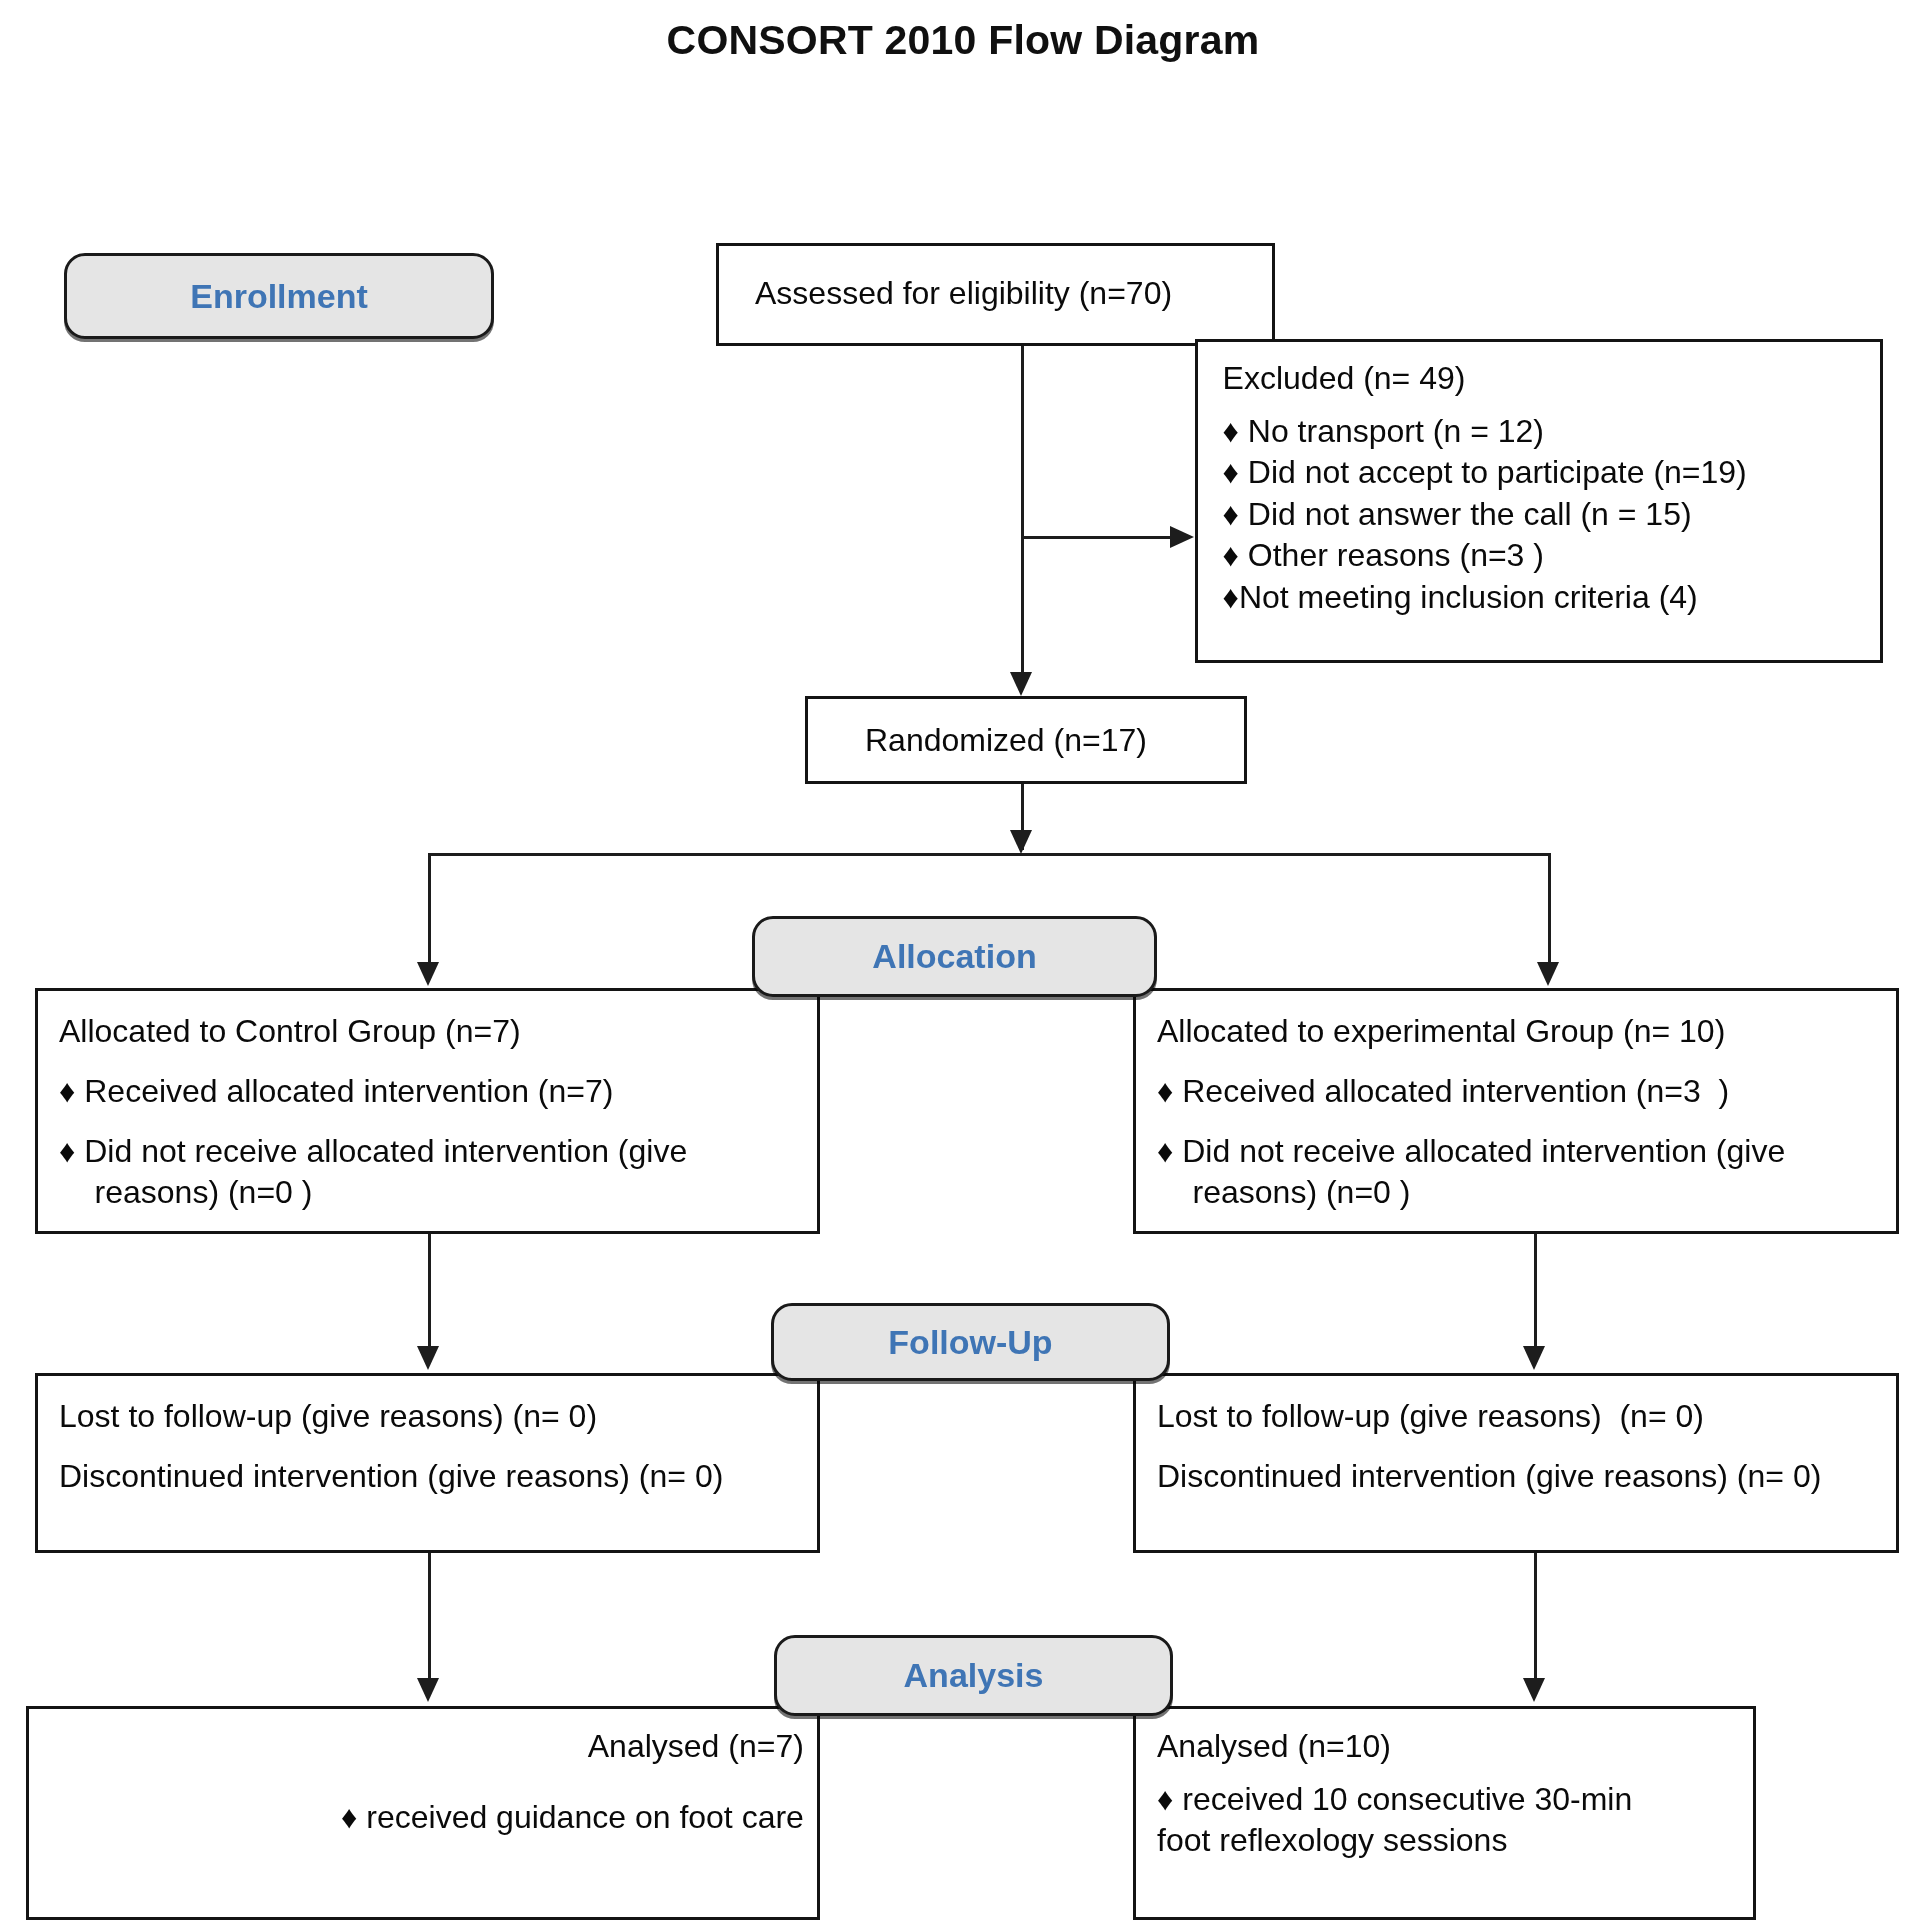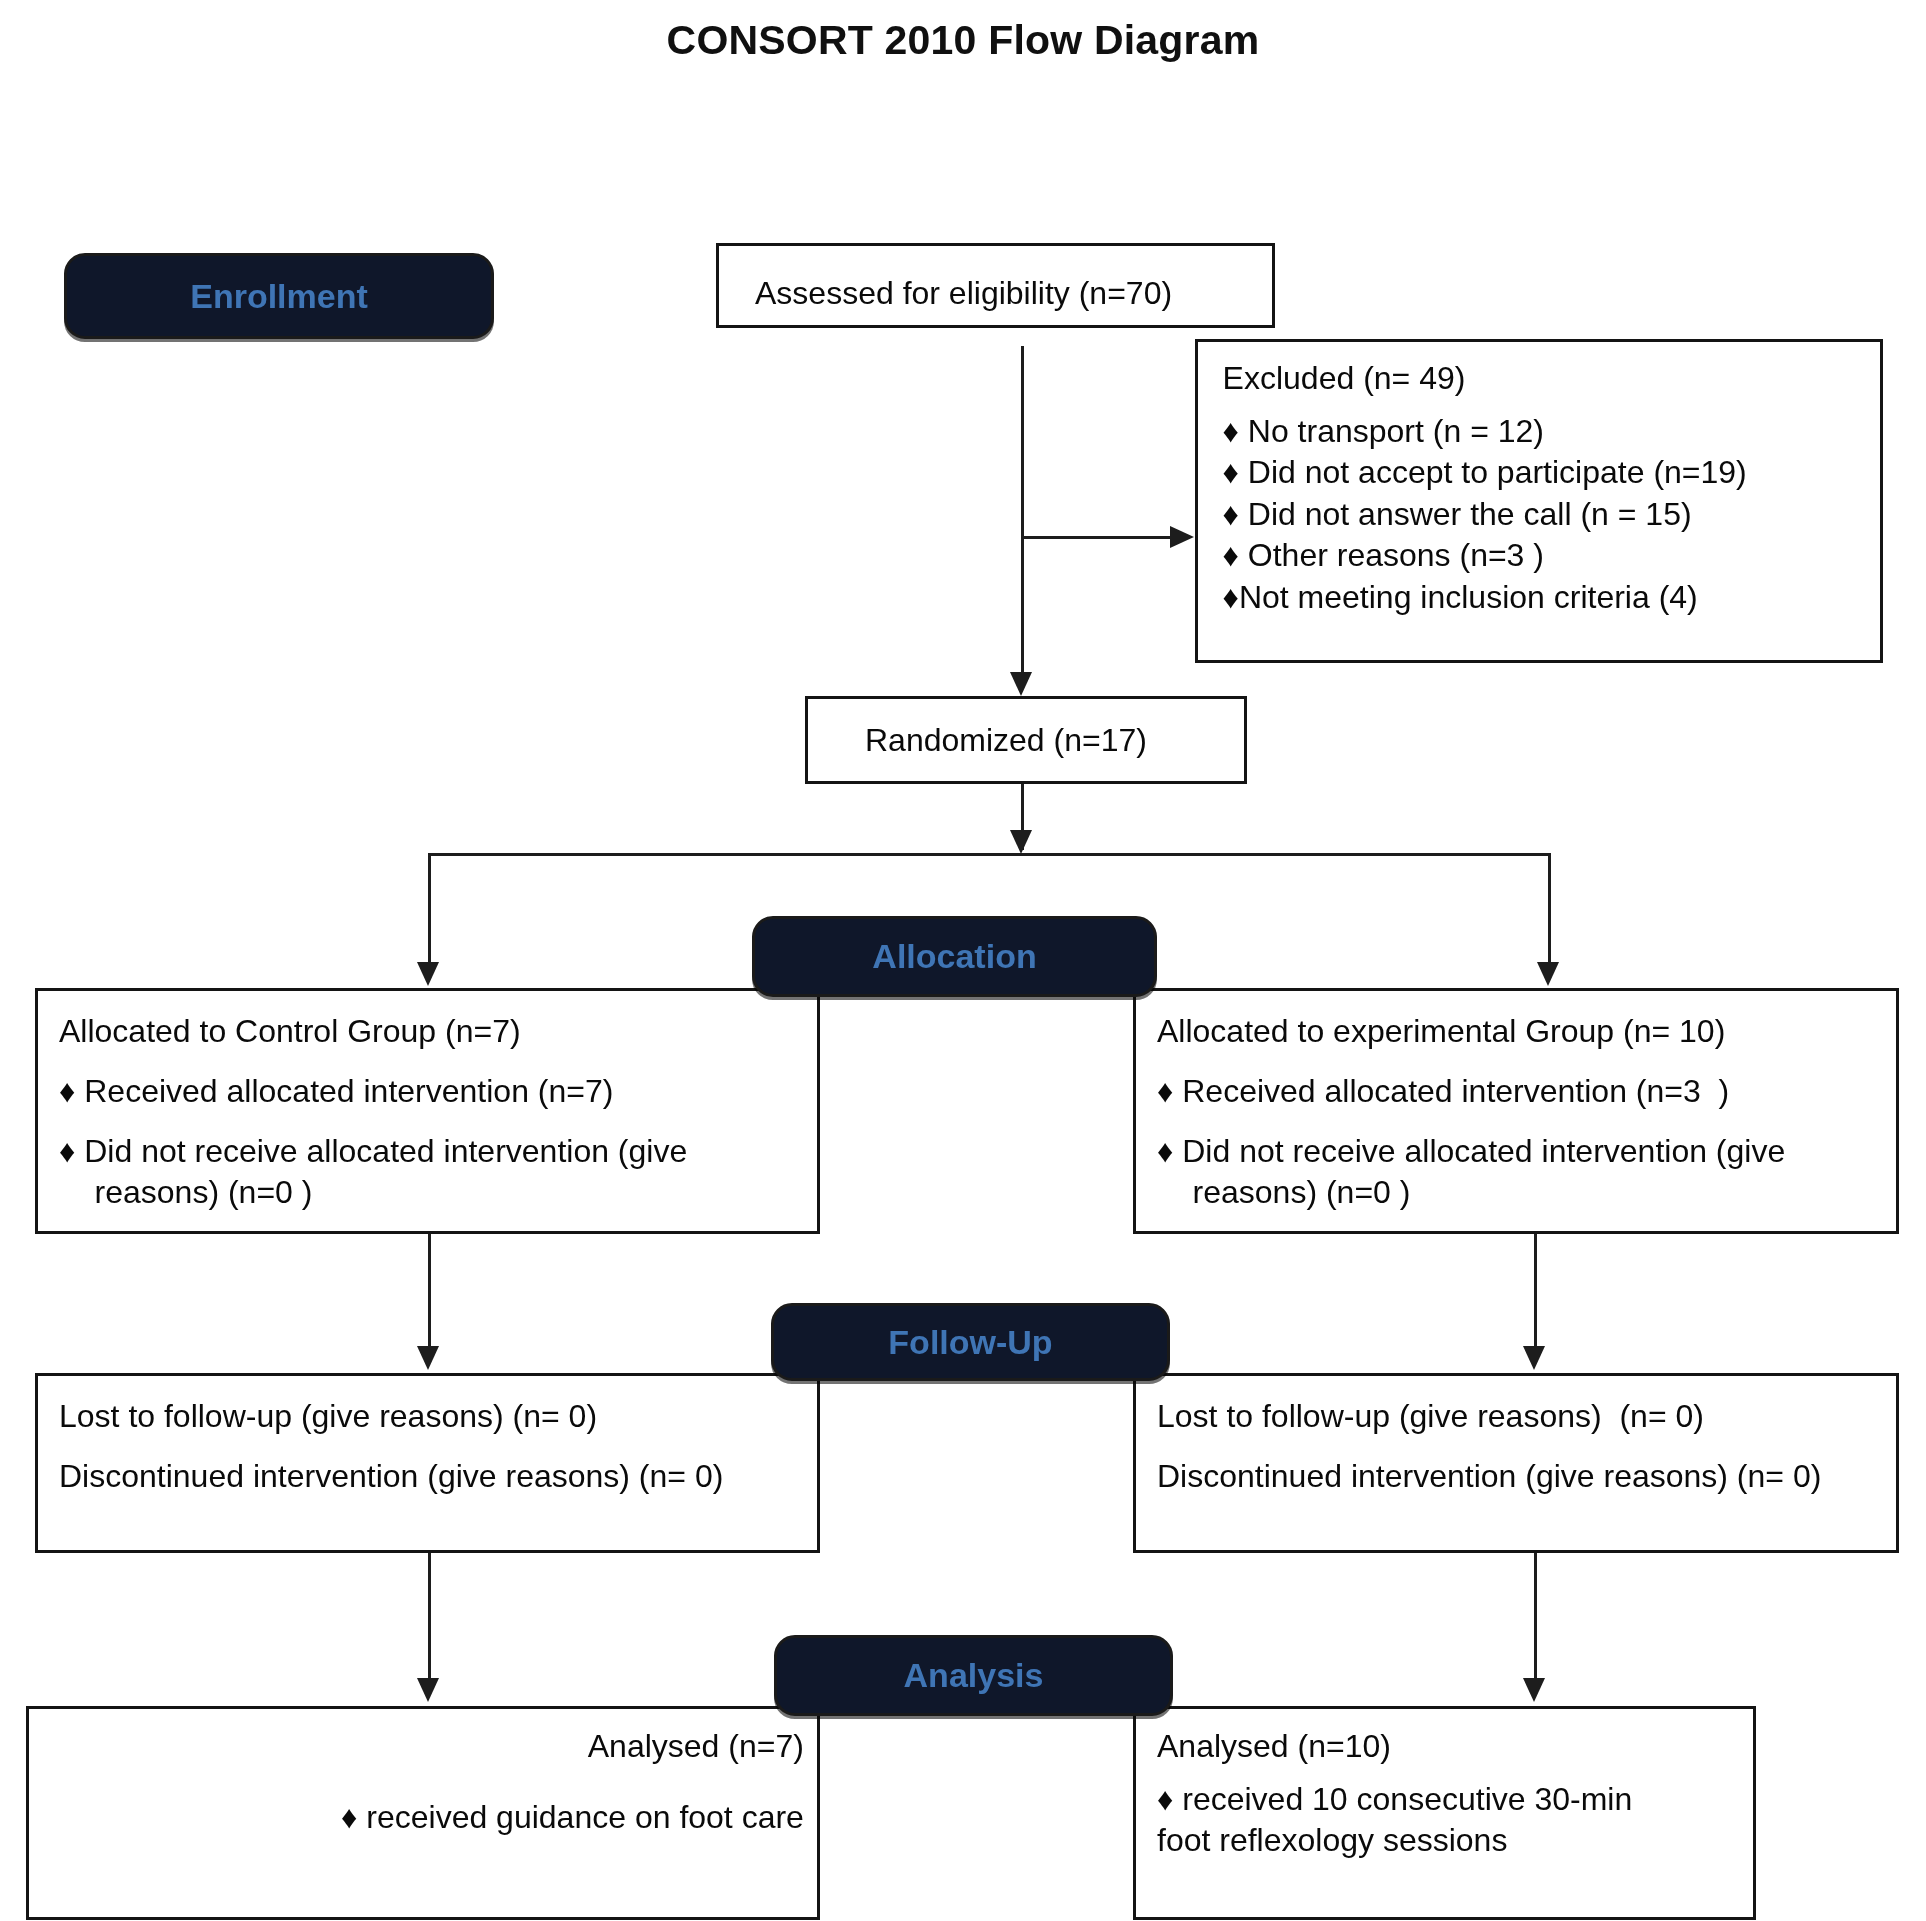--- a/index.html
+++ b/index.html
@@ -6,21 +6,21 @@
   body{width:1926px;height:1921px;position:relative;
        font-family:"Liberation Sans",sans-serif;color:#000;overflow:hidden;}
 
   #canvas{position:absolute;inset:0;}
 
   
   .title{position:absolute;left:0;top:17px;width:1926px;text-align:center;
          font-size:41px;font-weight:bold;letter-spacing:0.2px;color:#101010;}
 
   
-  .stage{position:absolute;background:#0f172a;border:3.1px solid #1a1a1a;
+  .stage{position:absolute;background:#e5e5e5;border:3.1px solid #1a1a1a;
          border-radius:21px;display:flex;align-items:center;justify-content:center;
          font-size:34px;font-weight:bold;color:#3f75b5;z-index:30;
          box-shadow:0 3.1px 0 rgba(0,0,0,.55);}
 
   
   .box{position:absolute;background:#fff;border:3.1px solid #141414;
        box-sizing:border-box;z-index:20;}
   .box .txt{position:absolute;left:22px;right:13.5px;top:16px;
             font-size:32px;line-height:1.30;color:#0a0a0a;}
 
@@ -43,21 +43,21 @@
 <body>
 
 <div id="canvas">
 
   <div class="title">CONSORT 2010 Flow Diagram</div>
 
   <div class="stage" style="left:64px;top:253px;width:424px;height:80px;">
     <span>Enrollment</span>
   </div>
 
-  <div class="box" style="left:716px;top:243px;width:559px;height:85px;">
+  <div class="box" style="left:716px;top:243px;width:559px;height:103px;">
     <div class="txt" style="top:27px;left:36px;">
       <span class="ln">Assessed for eligibility (n=70)</span>
     </div>
   </div>
 
   <div class="box" style="left:1195px;top:339px;width:688px;height:324px;">
     <div class="txt" style="top:16px;left:24.6px;">
       <span class="ln">Excluded (n= 49)</span>
       <span class="sp-s"></span>
       <span class="bul">♦ No transport (n = 12)</span>

